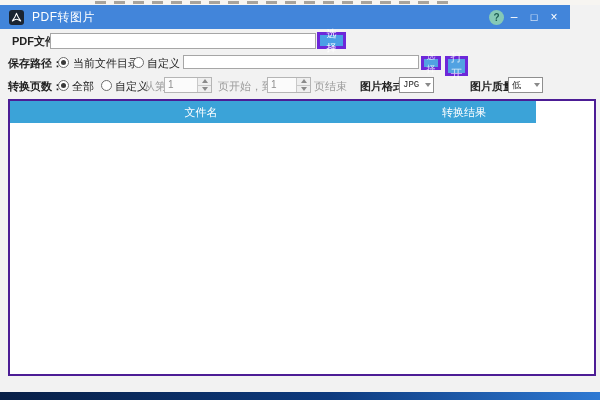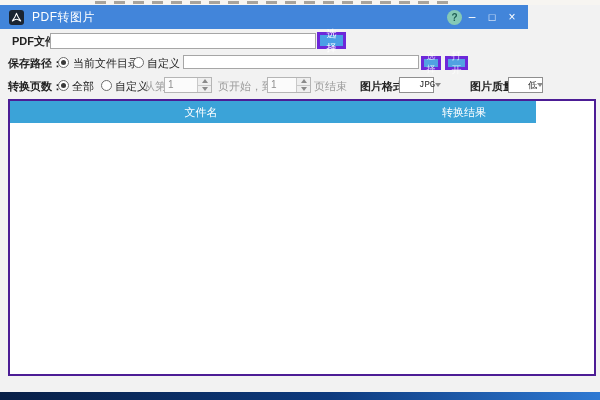--- a/index.html
+++ b/index.html
@@ -10,21 +10,21 @@
   .bg-top{position:absolute;top:0;left:0;width:600px;height:5px;background:#f7f5f1}
   .bg-top-marks{position:absolute;top:1px;left:95px;width:360px;height:3px;
       background:repeating-linear-gradient(90deg,#a9a49c 0 11px,transparent 11px 19px)}
   .bg-bottom-marks{position:absolute;top:386px;left:487px;width:72px;height:4px;
       background:repeating-linear-gradient(90deg,#d2d2d2 0 12px,transparent 12px 17px)}
   .taskbar{position:absolute;top:392px;left:0;width:600px;height:8px;
       background:linear-gradient(90deg,#081f46 0%,#0d3a7e 55%,#2e79d3 100%)}
 
   
   .window{position:absolute;top:5px;left:0;width:600px;height:387px;background:#f2f2f2}
-  .titlebar{position:absolute;top:0;left:0;width:528px;height:24px;
+  .titlebar{position:absolute;top:0;left:0;width:570px;height:24px;
       background:var(--titlebar,#4285da);display:flex;align-items:center;color:#fff}
   .app-icon{width:15px;height:15px;margin-left:9px;border-radius:3px;background:#1b2430;
       display:flex;align-items:center;justify-content:center;flex:0 0 auto}
   .app-icon svg{display:block}
   .title{margin-left:8px;font-size:12px;letter-spacing:.5px}
   .controls{margin-left:auto;display:flex;align-items:center;margin-right:6px}
   .helpbtn{width:15px;height:15px;border-radius:50%;background:#85c9b6;color:#1e5e52;
       font-size:10px;font-weight:bold;display:flex;align-items:center;justify-content:center;cursor:default}
   .winbtn{width:20px;text-align:center;font-size:12px;line-height:24px;color:#fff;cursor:default}
   .winbtn.max{font-size:11px}
@@ -52,21 +52,21 @@
   .spin-arrows{width:13px;border-left:1px solid #c9c9c9;display:flex;flex-direction:column}
   .spin-arrows i{flex:1;background:#efefef;display:flex;align-items:center;justify-content:center}
   .spin-arrows i+i{border-top:1px solid #c9c9c9}
   .tri-up{width:0;height:0;border-left:3px solid transparent;border-right:3px solid transparent;
       border-bottom:4px solid #8a8a8a}
   .tri-down{width:0;height:0;border-left:3px solid transparent;border-right:3px solid transparent;
       border-top:4px solid #8a8a8a}
 
   .combo{position:absolute;top:0;height:16px;background:#fff;border:1px solid #8f8f8f;
       display:flex;align-items:center;box-sizing:border-box;cursor:default}
-  .combo-val{flex:1;font-size:9px;color:#222;padding-left:19px;font-family:"Liberation Mono","DejaVu Sans Mono",monospace}
+  .combo-val{flex:1;font-size:9px;color:#222;padding-left:3px;font-family:"Liberation Mono","DejaVu Sans Mono",monospace}
   .combo .caret{width:10px;display:flex;align-items:center;justify-content:center}
 
   .convert{position:absolute;left:533px;top:35px;width:46px;height:46px;border-radius:50%;
       background:var(--convert_button,#29bd94);color:#fff;font-size:13px;border:none;
       display:flex;align-items:center;justify-content:center;cursor:pointer}
 
   
   .table{position:absolute;left:8px;top:94px;width:584px;height:273px;background:#fff;
       border:2px solid #4c1d95;box-sizing:content-box}
   .thead{position:absolute;top:0;left:0;width:526px;height:22px;
@@ -110,21 +110,21 @@
   </div>
 
   <div class="row row2">
     <span class="flabel" style="left:8px">保存路径：</span>
     <span class="radio checked" style="left:58px"></span>
     <span class="rlabel" style="left:73px">当前文件目录</span>
     <span class="radio" style="left:133px"></span>
     <span class="rlabel" style="left:147px">自定义</span>
     <input class="tinput" style="left: 183px; top: 1px; width: 228px; height: 12px;" type="text" value="">
     <button class="btn dim" style="left:421px;top:2px;width:20px;height:14px;font-size:9px">选择</button>
-    <button class="btn dim" style="left:445px;top:2px;width:23px;height:14px;font-size:10px">打开</button>
+    <button class="btn dim" style="left:445px;top:2px;width:23px;height:20px;font-size:12px">打开</button>
   </div>
 
   <div class="row row3">
     <span class="flabel" style="left:8px">转换页数：</span>
     <span class="radio checked" style="left:58px"></span>
     <span class="rlabel" style="left:72px">全部</span>
     <span class="radio" style="left:101px"></span>
     <span class="rlabel" style="left:115px">自定义</span>
 
     <span class="glabel" style="left:144px">从第</span>

